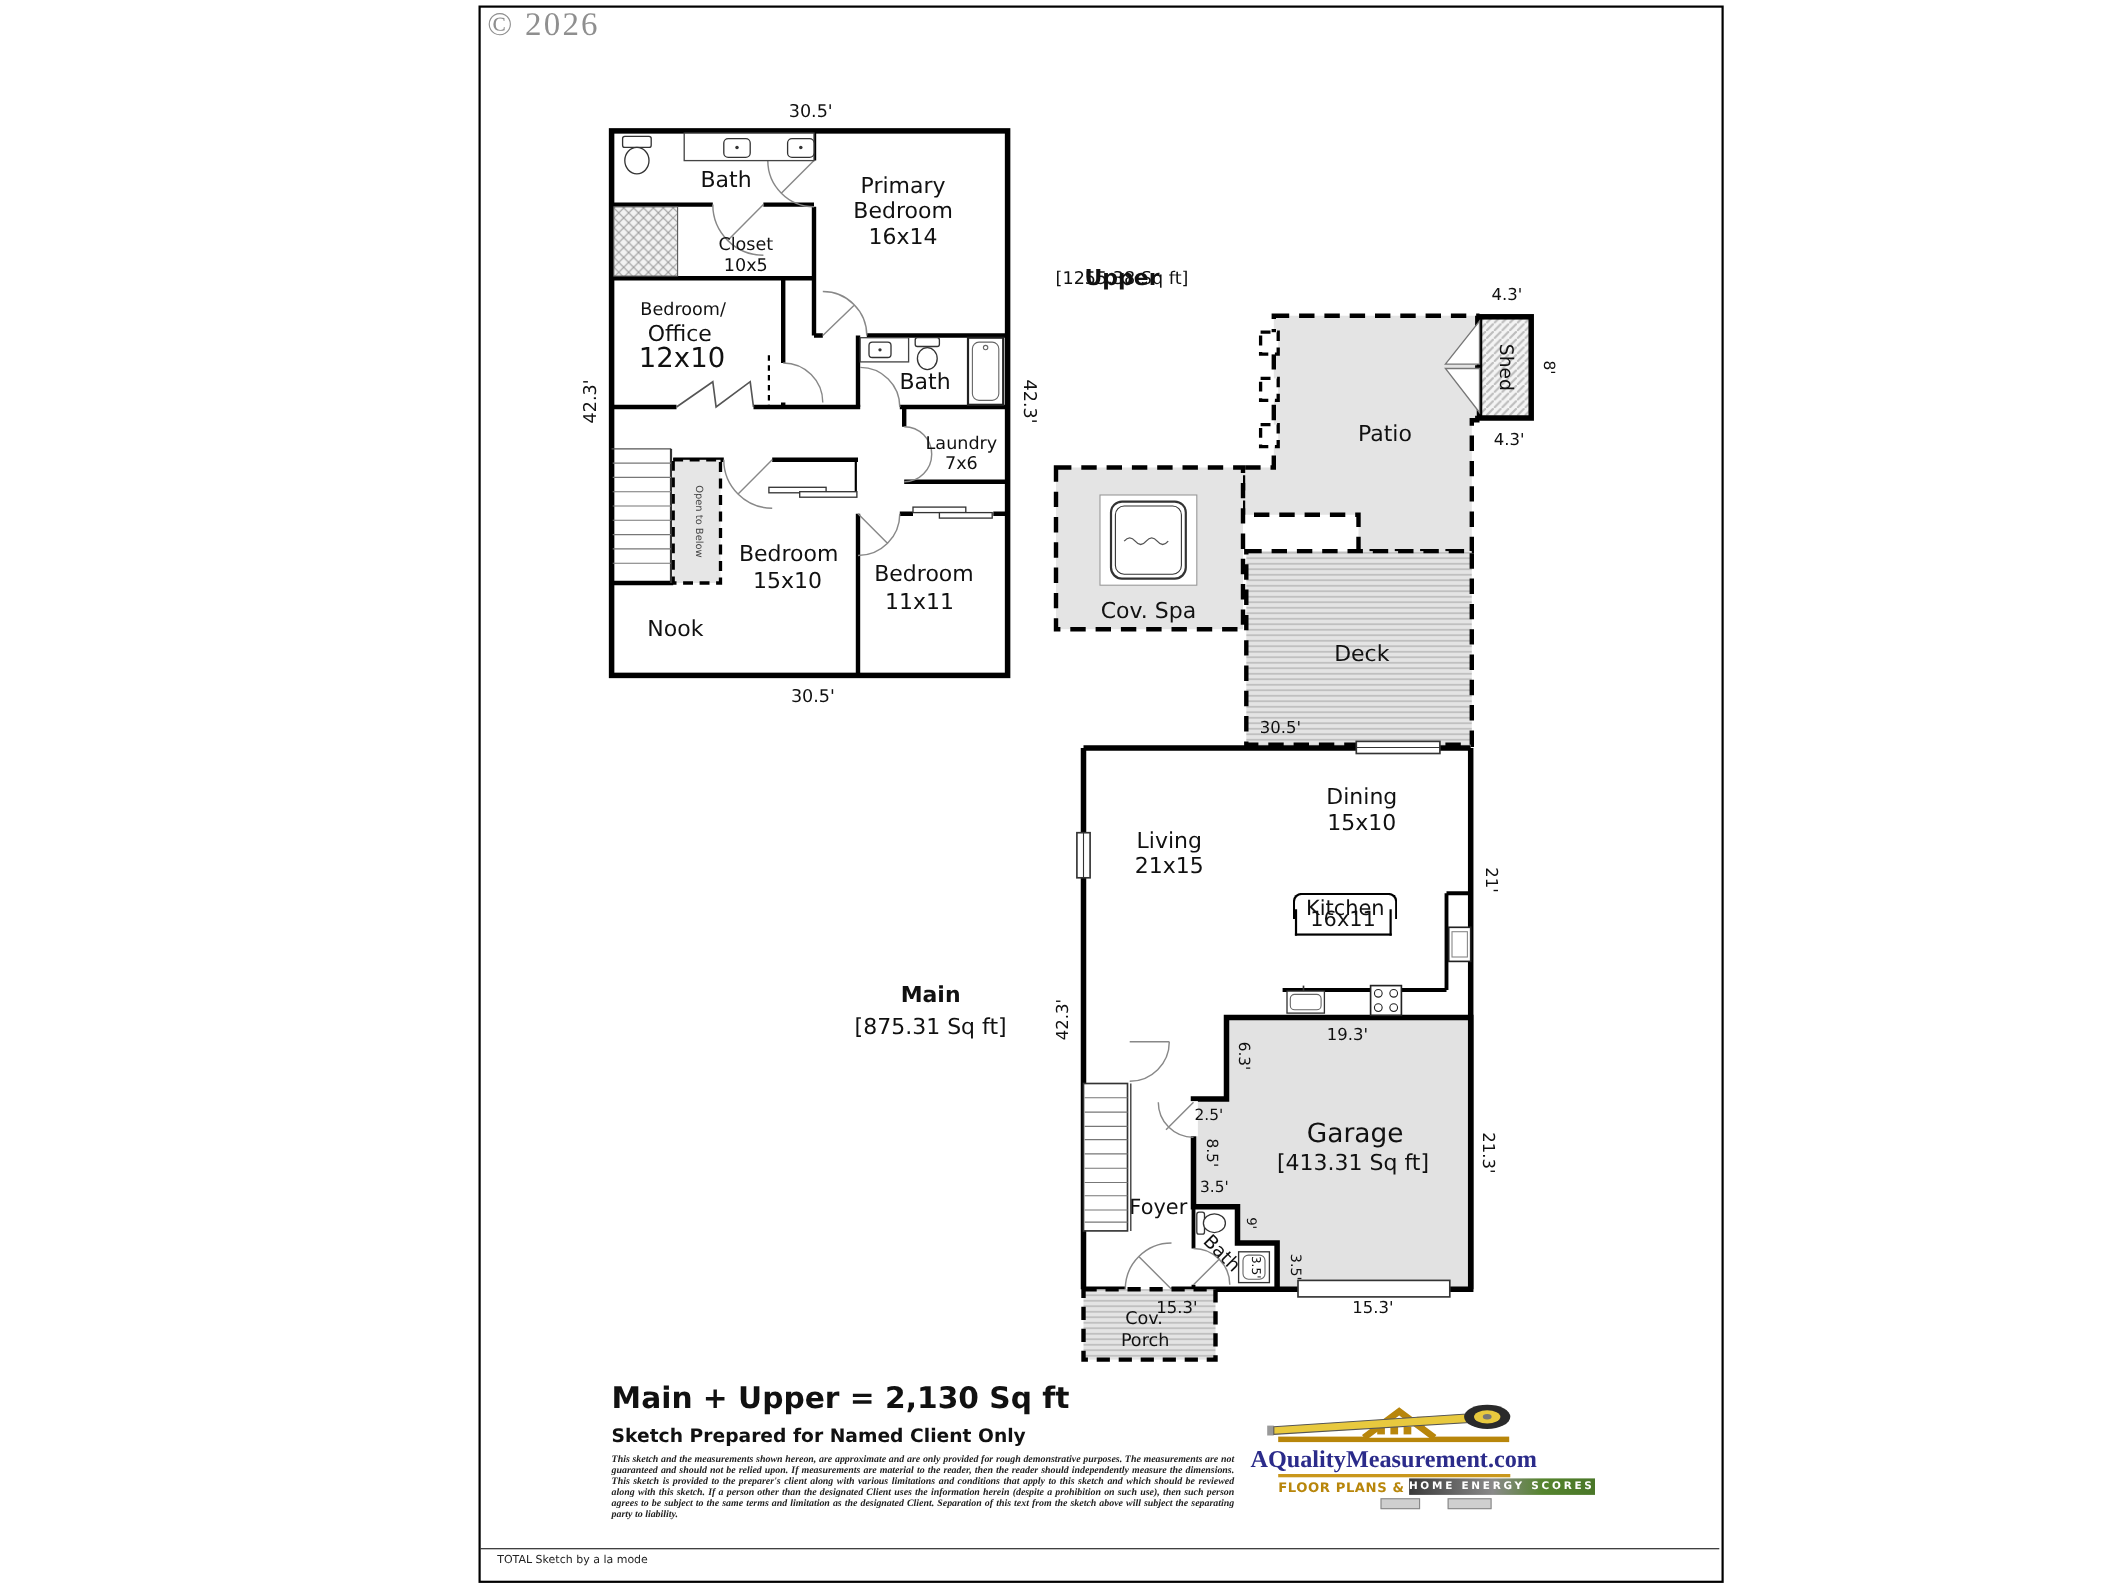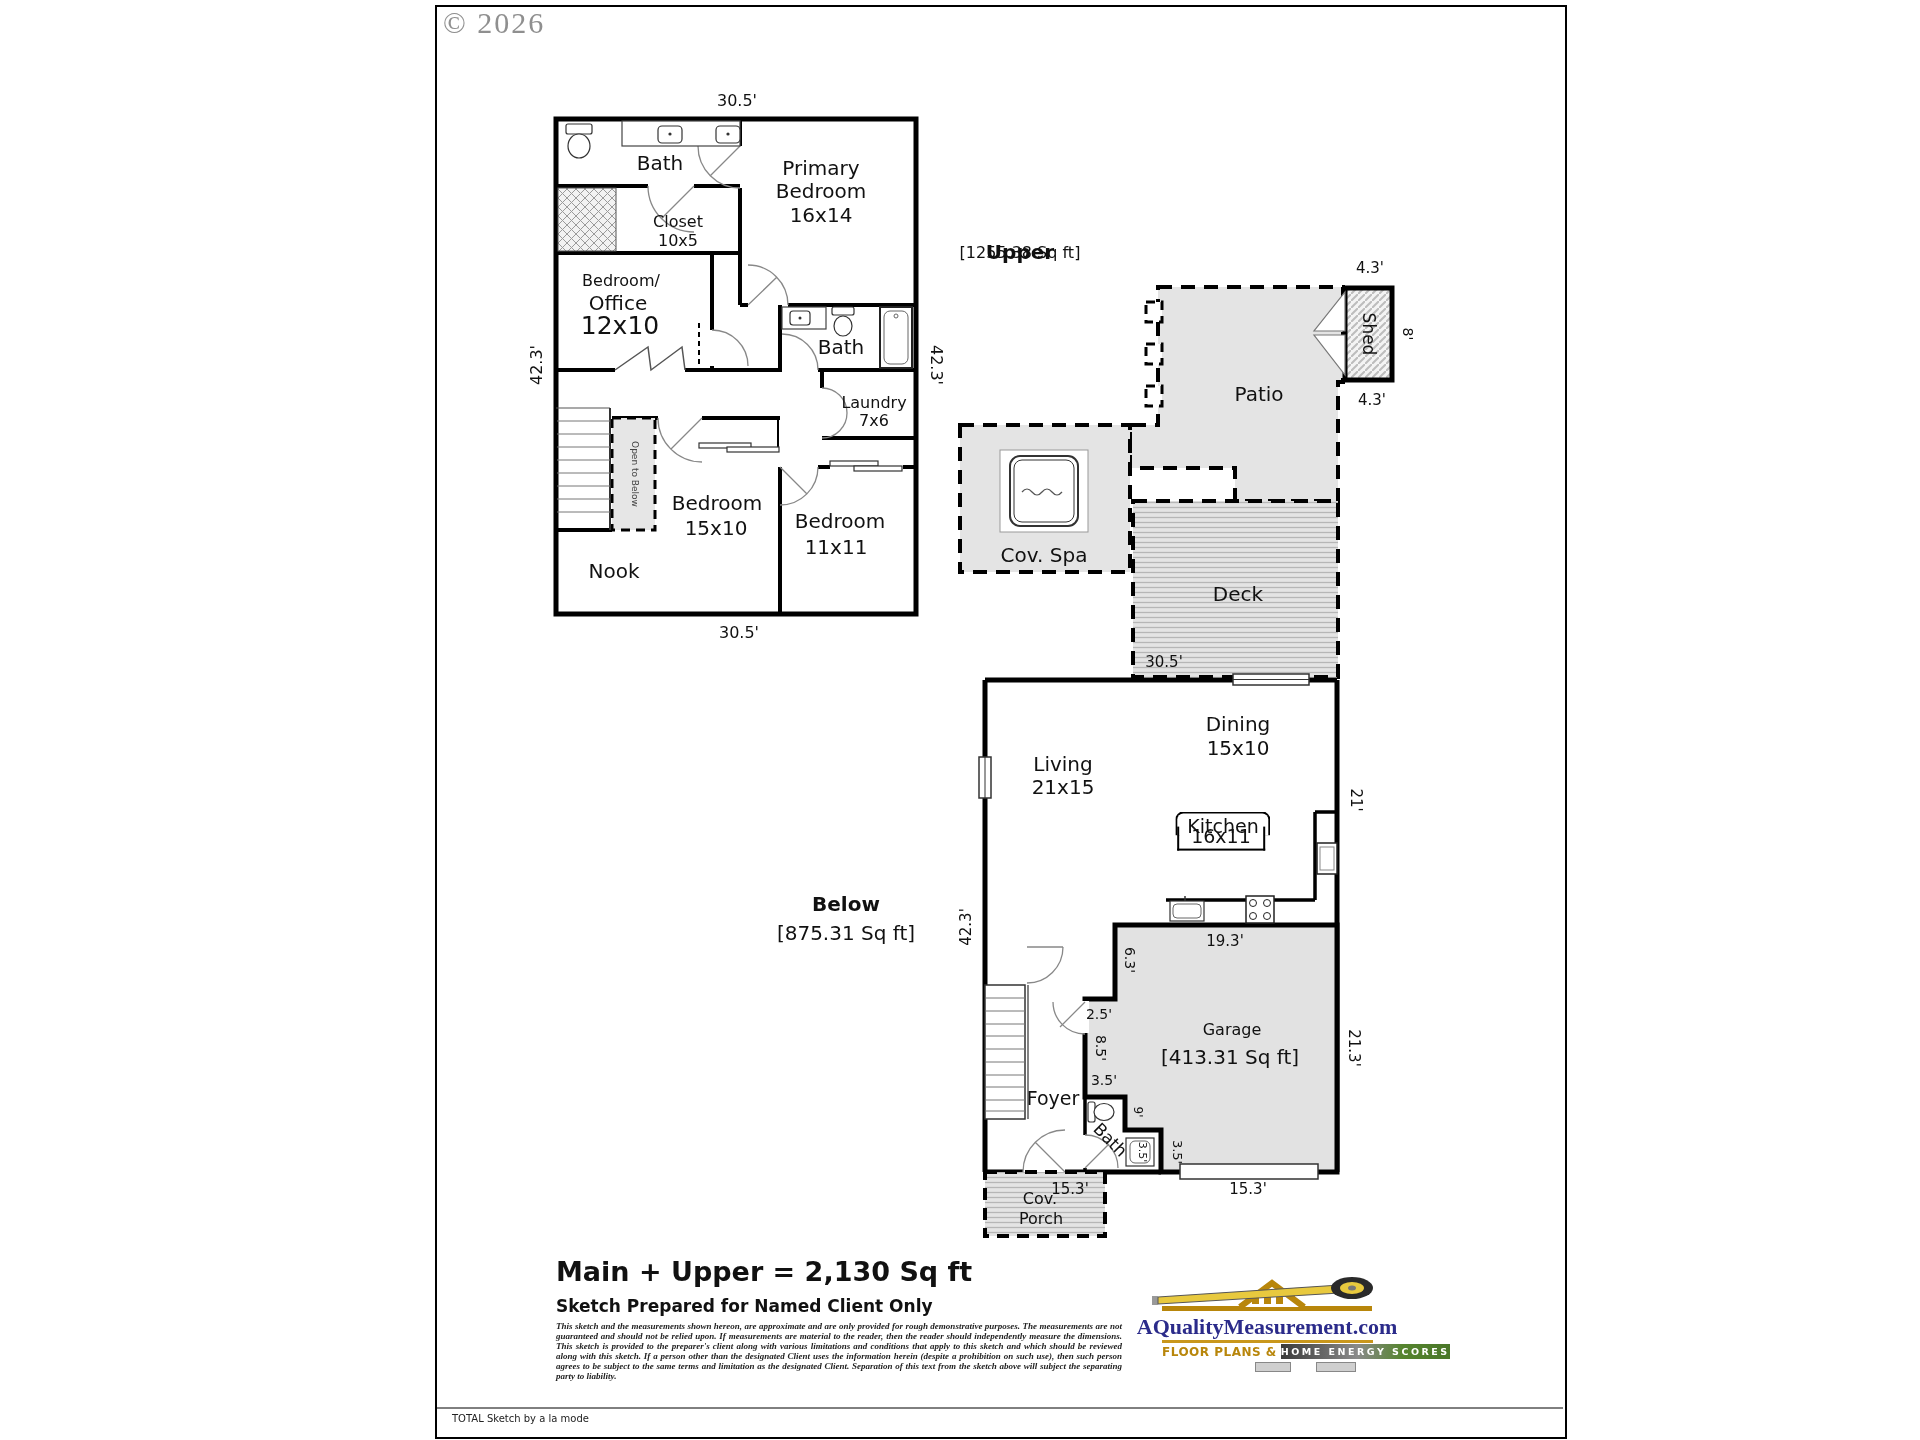--- a/index.html
+++ b/index.html
@@ -268,36 +268,36 @@
 
   <div class="lbl" style="left:1259px;top:394px;font-size:20px;">Patio</div>
   <div class="lbl rcw" style="left:1368px;top:334px;font-size:17px;">Shed</div>
   <div class="lbl" style="left:1370px;top:268px;font-size:15px;">4.3'</div>
   <div class="lbl" style="left:1372px;top:400px;font-size:15px;">4.3'</div>
   <div class="lbl rcw" style="left:1408px;top:334px;font-size:14px;">8'</div>
   <div class="lbl" style="left:1044px;top:555px;font-size:20px;">Cov. Spa</div>
   <div class="lbl" style="left:1238px;top:594px;font-size:20px;">Deck</div>
   <div class="lbl" style="left:1164px;top:662px;font-size:15px;">30.5'</div>
 
-  <div class="lbl b" style="left:846px;top:904px;font-size:20px;">Below</div>
+  <div class="lbl b" style="left:846px;top:904px;font-size:20px;">Main</div>
   <div class="lbl" style="left:846px;top:933px;font-size:20px;">[875.31 Sq ft]</div>
   <div class="lbl rccw" style="left:966px;top:927px;font-size:15px;">42.3'</div>
   <div class="lbl" style="left:1063px;top:764px;font-size:20px;">Living</div>
   <div class="lbl" style="left:1063px;top:787px;font-size:20px;">21x15</div>
   <div class="lbl" style="left:1238px;top:724px;font-size:20px;">Dining</div>
   <div class="lbl" style="left:1238px;top:748px;font-size:20px;">15x10</div>
   <div class="lbl" style="left:1223px;top:820px;font-size:19px;border-top:2px solid #000;border-left:2px solid #000;border-right:2px solid #000;border-radius:8px 8px 0 0;padding:3px 10px 0 10px;transform:translate(-50%,-35%);">Kitchen</div>
   <div class="lbl" style="left:1221px;top:841px;font-size:19px;border-bottom:2px solid #000;border-left:2px solid #000;border-right:2px solid #000;padding:0 12px 3px 12px;transform:translate(-50%,-60%);">16x11</div>
   <div class="lbl rcw" style="left:1355px;top:800px;font-size:15px;">21'</div>
   <div class="lbl" style="left:1225px;top:941px;font-size:15px;">19.3'</div>
   <div class="lbl rcw" style="left:1130px;top:960px;font-size:14px;">6.3'</div>
   <div class="lbl" style="left:1099px;top:1014px;font-size:14px;">2.5'</div>
   <div class="lbl rcw" style="left:1101px;top:1048px;font-size:14px;">8.5'</div>
   <div class="lbl" style="left:1104px;top:1080px;font-size:14px;">3.5'</div>
-  <div class="lbl" style="left:1232px;top:1030px;font-size:16px;">Garage</div>
+  <div class="lbl" style="left:1232px;top:1030px;font-size:24px;">Garage</div>
   <div class="lbl" style="left:1230px;top:1057px;font-size:20px;">[413.31 Sq ft]</div>
   <div class="lbl rcw" style="left:1353px;top:1048px;font-size:15px;">21.3'</div>
   <div class="lbl" style="left:1053px;top:1098px;font-size:19px;">Foyer</div>
   <div class="lbl rdiag" style="left:1110px;top:1140px;font-size:17px;">Bath</div>
   <div class="lbl rcw" style="left:1138px;top:1112px;font-size:12px;">9'</div>
   <div class="lbl rcw" style="left:1142px;top:1152px;font-size:11px;">3.5'</div>
   <div class="lbl rcw" style="left:1177px;top:1152px;font-size:13px;">3.5'</div>
   <div class="lbl" style="left:1070px;top:1189px;font-size:15px;">15.3'</div>
   <div class="lbl" style="left:1248px;top:1189px;font-size:15px;">15.3'</div>
   <div class="lbl" style="left:1040px;top:1199px;font-size:16px;">Cov.</div>

